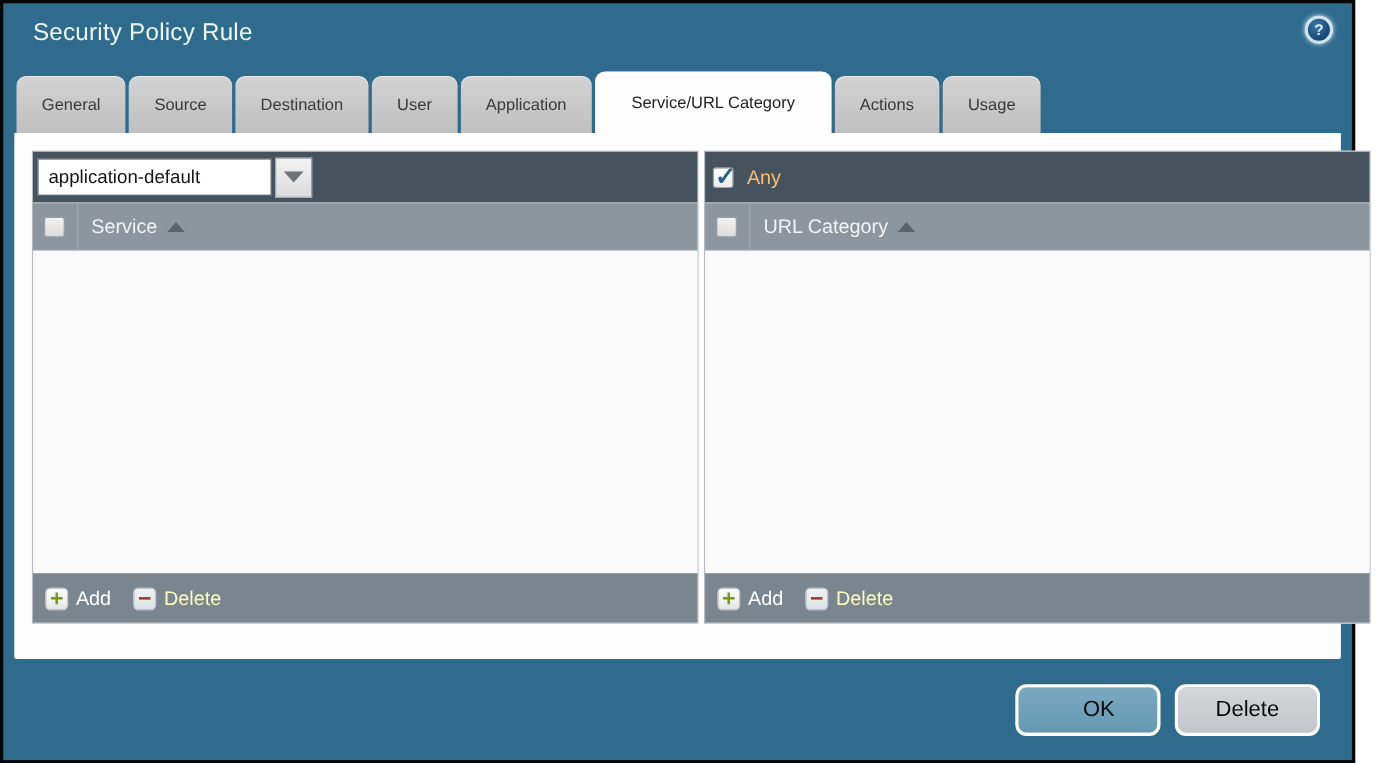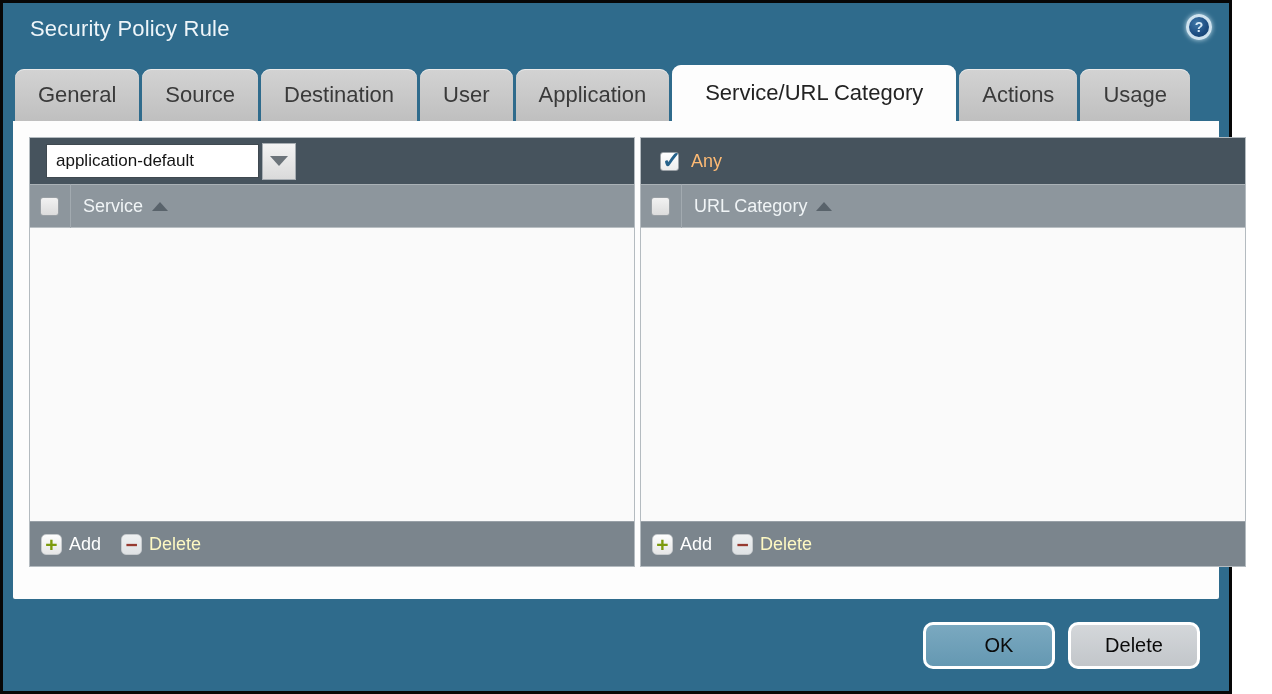--- a/index.html
+++ b/index.html
@@ -37,21 +37,21 @@
     position: absolute; left: 12px; top: 62px; right: 12px;
     height: 56px;
     display: flex; align-items: flex-end; gap: 3px;
     z-index: 2;
   }
   .tab {
     height: 52px; padding: 0 23px;
     display: flex; align-items: center;
     background: linear-gradient(#d3d3d3, #bfbfbf);
     border-radius: 9px 9px 0 0;
-    font-size: 22px; color: #3a3a3a;
+    font-size: 15px; color: #3a3a3a;
     cursor: pointer; white-space: nowrap;
     box-shadow: inset 0 1px 0 rgba(255,255,255,0.5);
   }
   .tab.active {
     height: 56px;
     background: #fdfdfd;
     color: #232323;
     padding: 6px 33px;
   }
 
@@ -68,21 +68,21 @@
     display: flex; flex-direction: column;
     border: 1px solid #b4bbc0;
     background: #fafafa;
   }
   .panel.left  { left: 16px; }
   .panel.right { left: 627px; }
 
   .panel-top {
     height: 46px; flex: 0 0 46px;
     background: #46535d;
-    display: flex; align-items: center; padding-left: 16px; text-align: center;
+    display: flex; align-items: center; padding-left: 4px; text-align: center;
   }
   .panel-colhead {
     height: 44px; flex: 0 0 44px;
     background: #8d969d;
     border-top: 1px solid #aab1b6;
     border-bottom: 1px solid #b9bfc3;
     display: flex; align-items: center;
   }
   .panel-list { flex: 1 1 auto; background: #fafafa; }
   .panel-footer {

